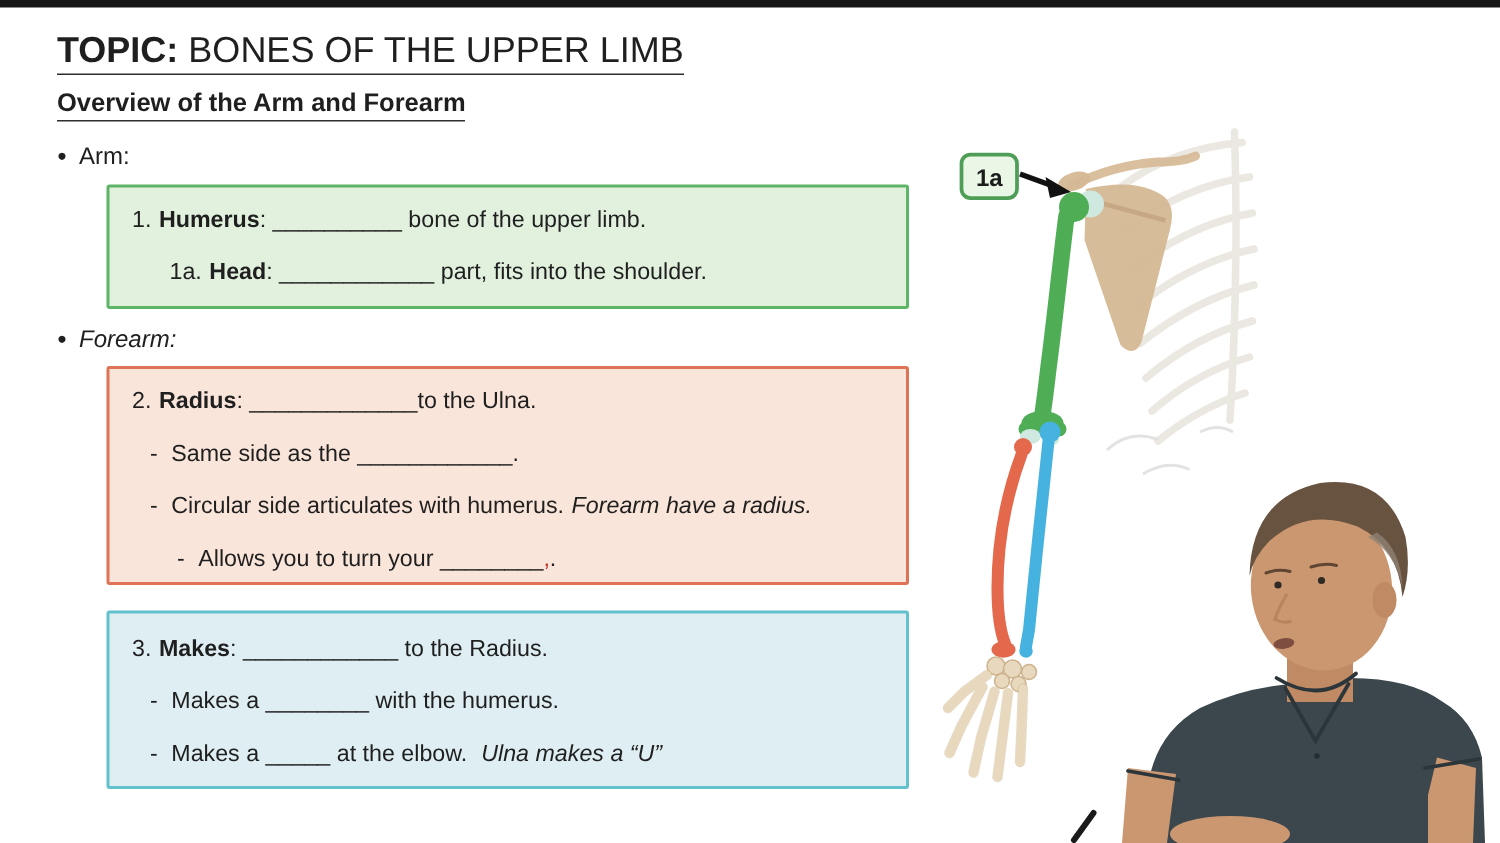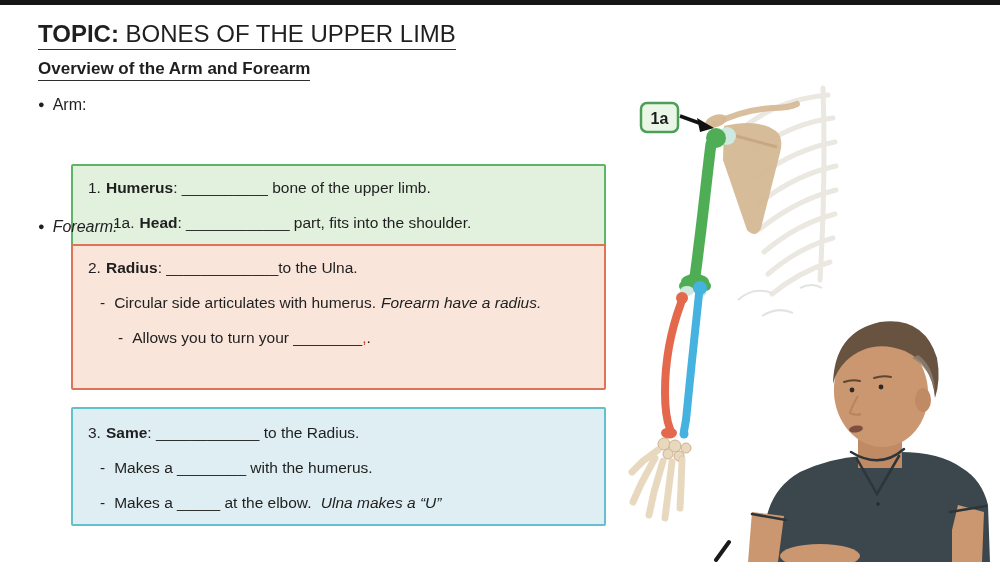--- a/index.html
+++ b/index.html
@@ -22,21 +22,21 @@
   .subtitle .ul-wrap{border-bottom:1.5px solid #2e2e2e;padding-bottom:2px;}
 
   .bullet-line{position:absolute;left:38px;font-size:16px;}
   .bullet-line .bullet{font-size:11px;vertical-align:2px;margin-right:8px;}
   .bullet-arm{top:96px;}
   .bullet-forearm{top:218px;font-style:italic;}
 
   
   .abox{position:absolute;left:71px;width:535px;box-sizing:border-box;
         border-radius:2px;padding:11px 10px 0 15px;font-size:15.5px;}
-  .abox-green{top:123px;height:83px;background:var(--box-green-bg);border:2px solid var(--box-green-border);margin-top:41px;}
+  .abox-green{top:123px;height:83px;background:var(--box-green-bg);border:2px solid var(--box-green-border);}
   .abox-orange{top:244px;height:146px;background:var(--box-orange-bg);border:2px solid var(--box-orange-border);}
   .abox-blue{top:407px;height:119px;background:var(--box-blue-bg);border:2px solid var(--box-blue-border);padding-top:13px;}
   .bx-line{line-height:21px;white-space:nowrap;}
   .bx-line + .bx-line{margin-top:14px;}
   .bold{font-weight:bold;}
   .num{margin-right:5px;}
   .dash{margin-right:9px;}
   .ind-12{margin-left:12px;}
   .ind-25{margin-left:25px;}
   .ind-30{margin-left:30px;}
@@ -105,30 +105,33 @@
 
 <div class="bullet-line bullet-forearm">
   <span class="bullet">●</span><span>Forearm:</span>
 </div>
 
 <div class="abox abox-orange">
   <div class="bx-line">
     <span class="num">2.</span><span class="bold">Radius</span><span>: _____________to the Ulna.</span>
   </div>
   <div class="bx-line ind-12">
+    <span class="dash">-</span><span>Same side as the ____________.</span>
+  </div>
+  <div class="bx-line ind-12">
     <span class="dash">-</span><span>Circular side articulates with humerus.</span><span class="it">Forearm have a radius.</span>
   </div>
   <div class="bx-line ind-30">
     <span class="dash">-</span><span>Allows you to turn your ________</span><span class="redmark">,</span><span>.</span>
   </div>
 </div>
 
 <div class="abox abox-blue">
   <div class="bx-line">
-    <span class="num">3.</span><span class="bold">Same</span><span>: ____________ to the Radius.</span>
+    <span class="num">3.</span><span class="bold">Makes</span><span>: ____________ to the Radius.</span>
   </div>
   <div class="bx-line ind-12">
     <span class="dash">-</span><span>Makes a ________ with the humerus.</span>
   </div>
   <div class="bx-line ind-12">
     <span class="dash">-</span><span>Makes a _____ at the elbow. </span><span class="it">Ulna makes a “U”</span>
   </div>
 </div>
 
 <svg class="figure-svg" viewBox="595 75 405 562" preserveAspectRatio="xMinYMin slice">

